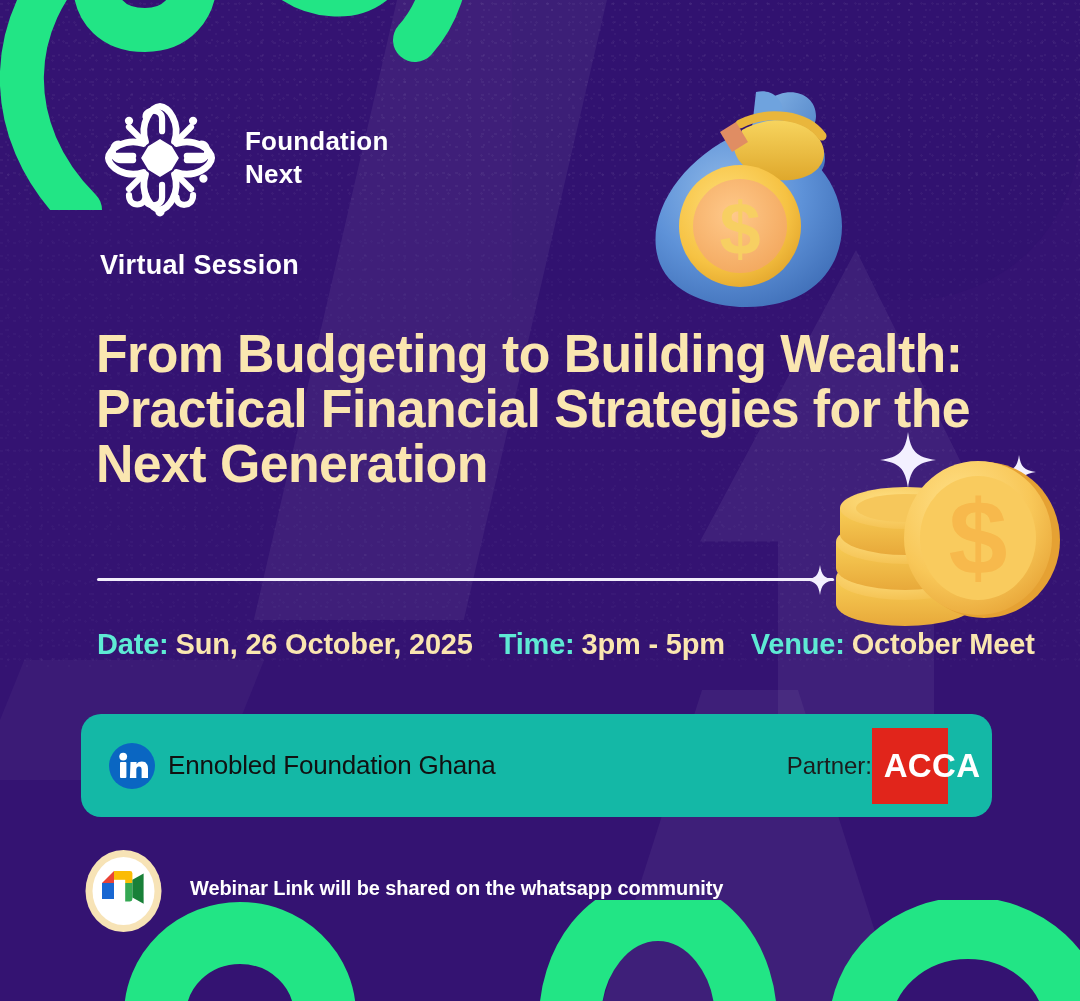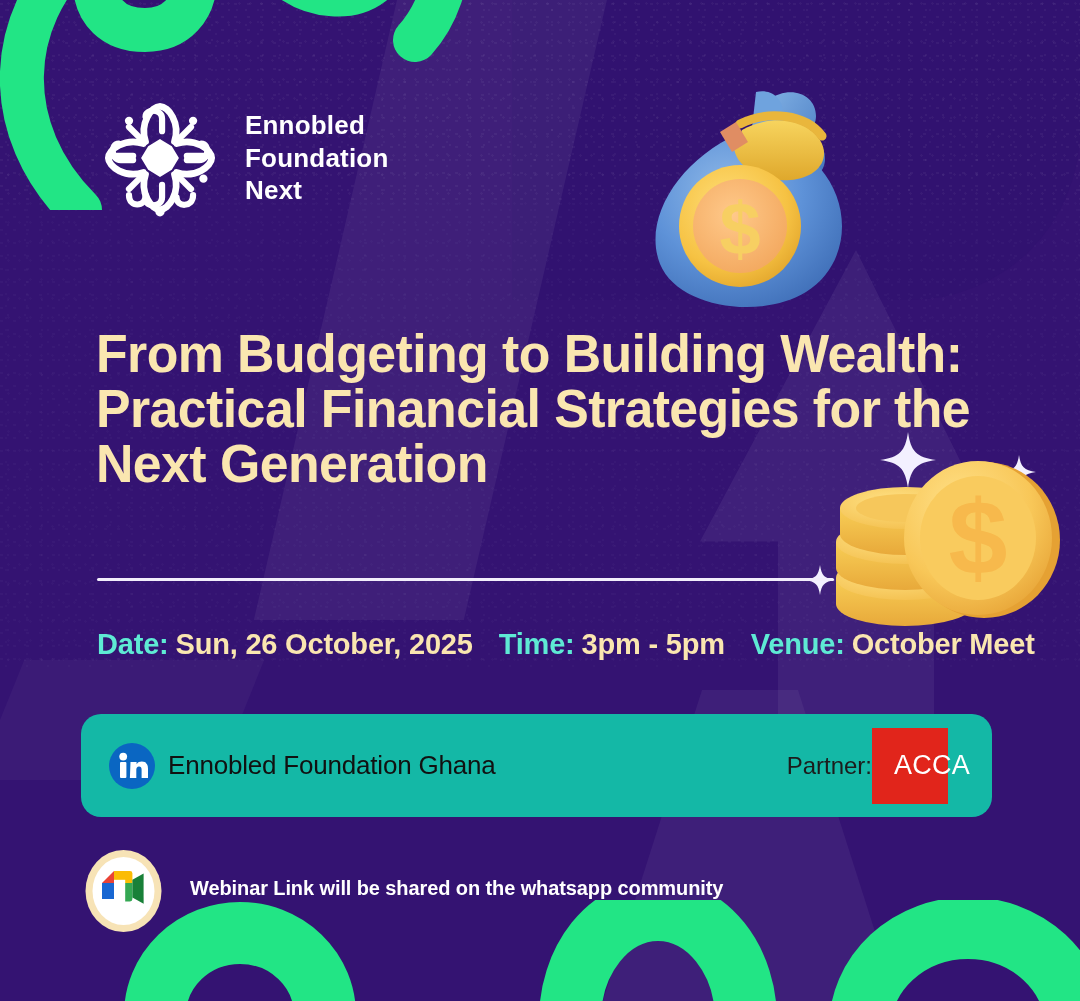--- a/index.html
+++ b/index.html
@@ -128,21 +128,21 @@
     margin-left:auto; display:flex; align-items:center; 
     padding-right:0;
   }
   .partner-label{ color:#1c1c1c; font-size:24px; font-weight:400; }
   .acca{
     width:76px; height:76px; background:#E1251B;
     display:flex; align-items:center; justify-content:center;
     margin-right:44px;
   }
   .acca span{
-    color:#ffffff; font-size:27px; font-weight:400; letter-spacing:.3px;padding-left:44px;
+    color:#ffffff; font-size:33px; font-weight:700; letter-spacing:.3px;padding-left:44px;
   }
 
   
   .meet-badge{
     position:absolute; left:84px; top:849px; width:79px; height:84px;
   }
   .note{
     position:absolute; left:190px; top:877px;
     color:#ffffff; font-size:20px; font-weight:800;
     font-family:"Liberation Sans Narrow","Liberation Sans", sans-serif;
@@ -307,26 +307,26 @@
         </g>
       </g>
       <g fill="#ffffff">
         <circle cx="30" cy="24" r="4"></circle>
         <circle cx="92" cy="24" r="4"></circle>
         <circle cx="102" cy="80" r="4"></circle>
         <circle cx="60" cy="112" r="4.5"></circle>
       </g>
     </svg>
     <div class="brand-name">
-      <div>Ennobled</div>
       <div>Foundation</div>
       <div>Next</div>
     </div>
   </div>
 
+  <div class="kicker">Virtual Session</div>
 
   <h1 class="headline">From Budgeting to Building Wealth: Practical Financial Strategies for the Next Generation</h1>
 
   <div class="divider"></div>
 
   <div class="meta">
     <span class="grp">
       <span class="lbl">Date:</span><span class="val">Sun, 26 October, 2025</span>
     </span>
     <span class="grp">

